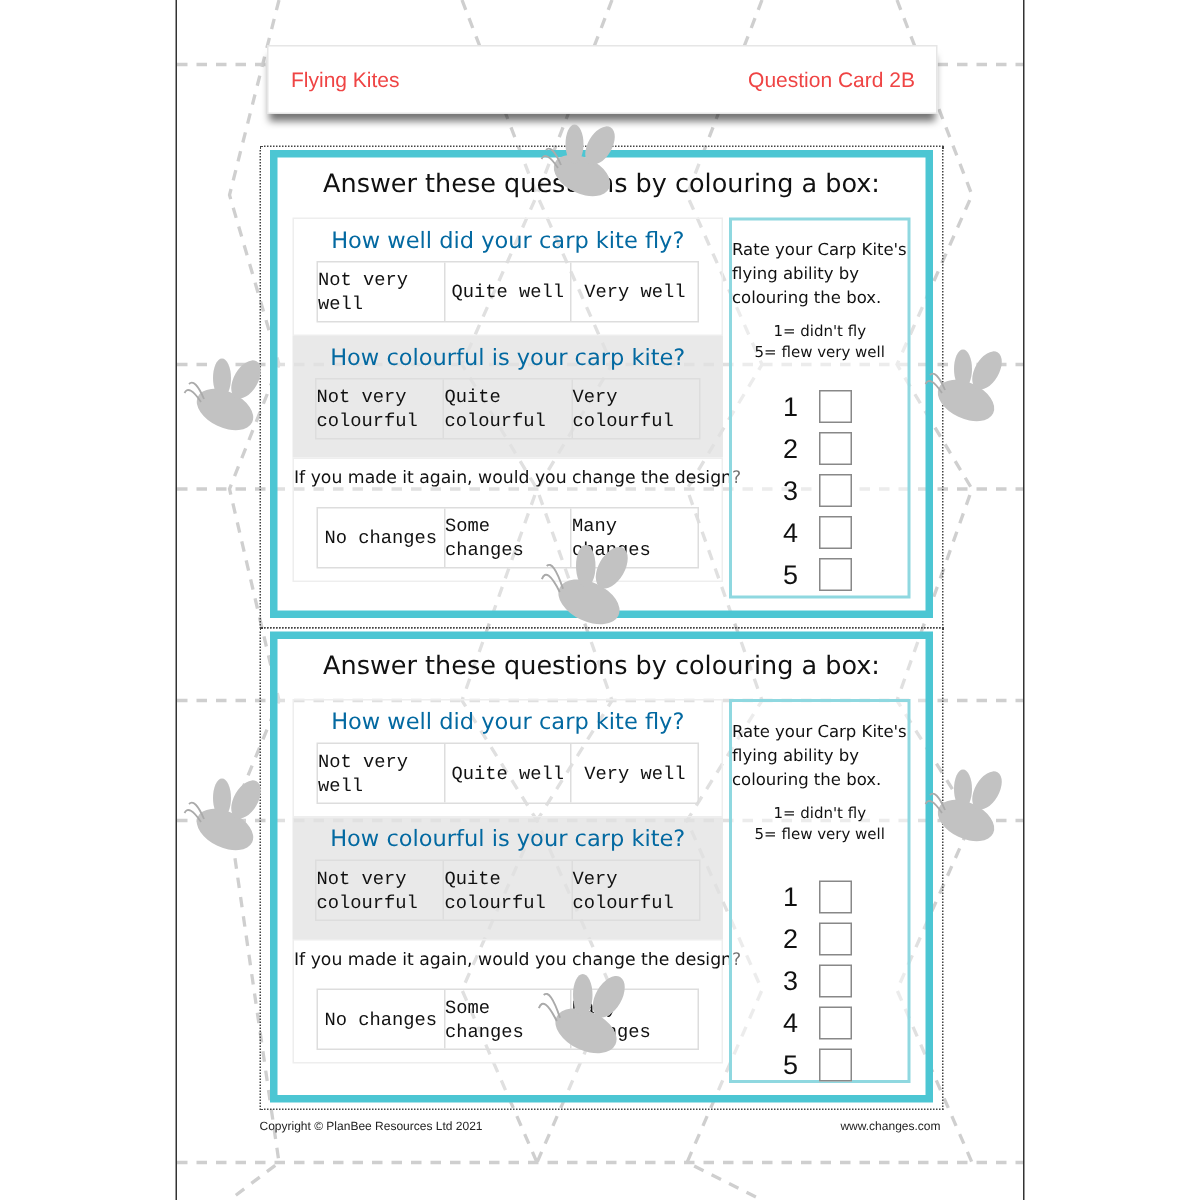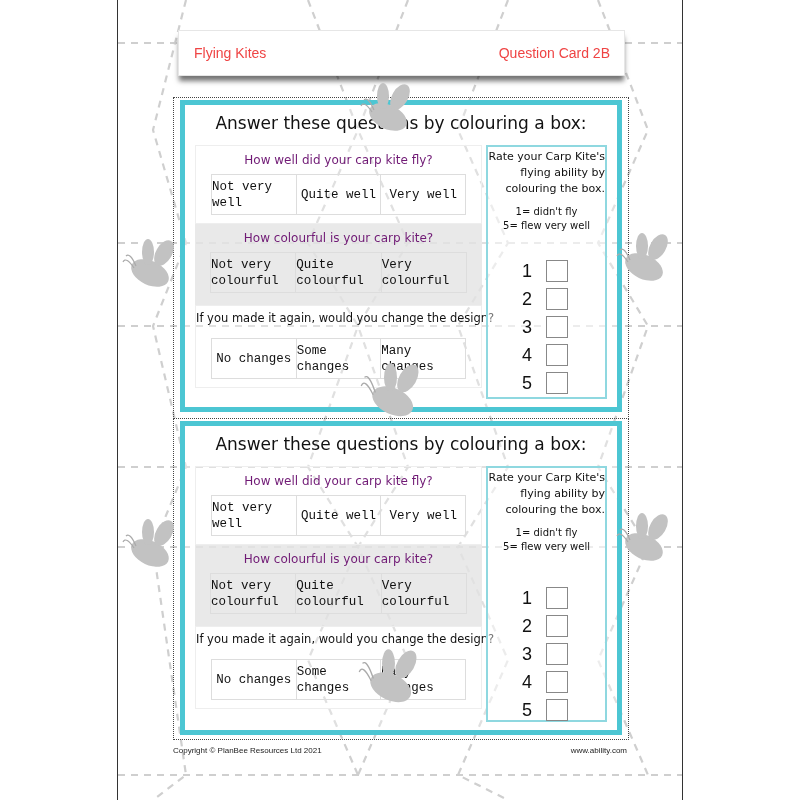--- a/index.html
+++ b/index.html
@@ -35,40 +35,40 @@
     position: absolute; left: 0; right: 0; top: 8px; text-align: center;
     font-family: "DejaVu Sans", sans-serif; font-size: 17px; color: #111;
   }
   .questions {
     position: absolute; left: 10px; top: 40px; width: 287px;
   }
   .q-block { position: relative; width: 100%; }
   .q-block.shaded { background: rgba(225,225,225,0.75); }
   .q-block.plain { border: 1px solid #eee; }
   .q-title {
-    text-align: center; font-size: 12px; padding: 2px 0 0 0; height: 28px; line-height: 24px; color: #701a75;
+    text-align: center; font-size: 15px; padding: 2px 0 0 0; height: 28px; line-height: 24px; color: #0369a1;
   }
   .q-sub {
     text-align: center; font-size: 11.5px; height: 28px; line-height: 24px; color: #111; white-space: nowrap;
   }
   .opts {
     display: flex; margin: 0 15px 0 15px; border: 1px solid #ddd; height: 41px;
   }
   .opt {
     flex: 1; display: flex; align-items: center; justify-content: center; 
     font-size: 12.5px; line-height: 16px; border-right: 1px solid #ddd; color: #111; font-family: Liberation Mono, monospace;
   }
   .opt:last-child { border-right: none; }
 
   .rating {
     position: absolute; right: 10px; top: 40px; width: 121px; bottom: 8px;
     border: 2px solid #8fd8e0; background: rgba(255,255,255,0.4);
   }
   .rating-text {
-    text-align: right; font-size: 11px; line-height: 16px; padding-top: 2px; color: #111;
+    text-align: left; font-size: 11px; line-height: 16px; padding-top: 12px; color: #111;
   }
   .rating-legend {
     text-align: center; font-size: 10px; line-height: 14px; margin-top: 8px; color: #111;
   }
   .rating-rows { position: absolute; left: 34px; top: 110px; }
   .rating-row { display: flex; align-items: center; height: 28px; }
   .rating-num { width: 20px; font-family: "Liberation Sans", sans-serif; font-size: 18px; color: #111; }
   .rating-box { width: 22px; height: 22px; border: 1px solid #888; background: #fff; margin-left: 4px; }
 
   .footer {
@@ -276,15 +276,15 @@
     <g fill="#c2c2c2">
         <ellipse cx="32" cy="36" rx="20" ry="12" transform="rotate(25 32 36)"></ellipse>
         <ellipse cx="30" cy="14" rx="6" ry="13"></ellipse>
         <ellipse cx="46" cy="15" rx="8" ry="14" transform="rotate(30 46 15)"></ellipse>
       </g>
     <path d="M14 30 Q6 14 3 22 M16 28 Q10 10 6 14" stroke="#aaa" fill="none" stroke-width="1.2"></path>
   </svg>
 
   <div class="footer">
     <span>Copyright © PlanBee Resources Ltd 2021</span>
-    <span>www.ability.com</span>
+    <span>www.changes.com</span>
   </div>
 </div>
 
 </body></html>

